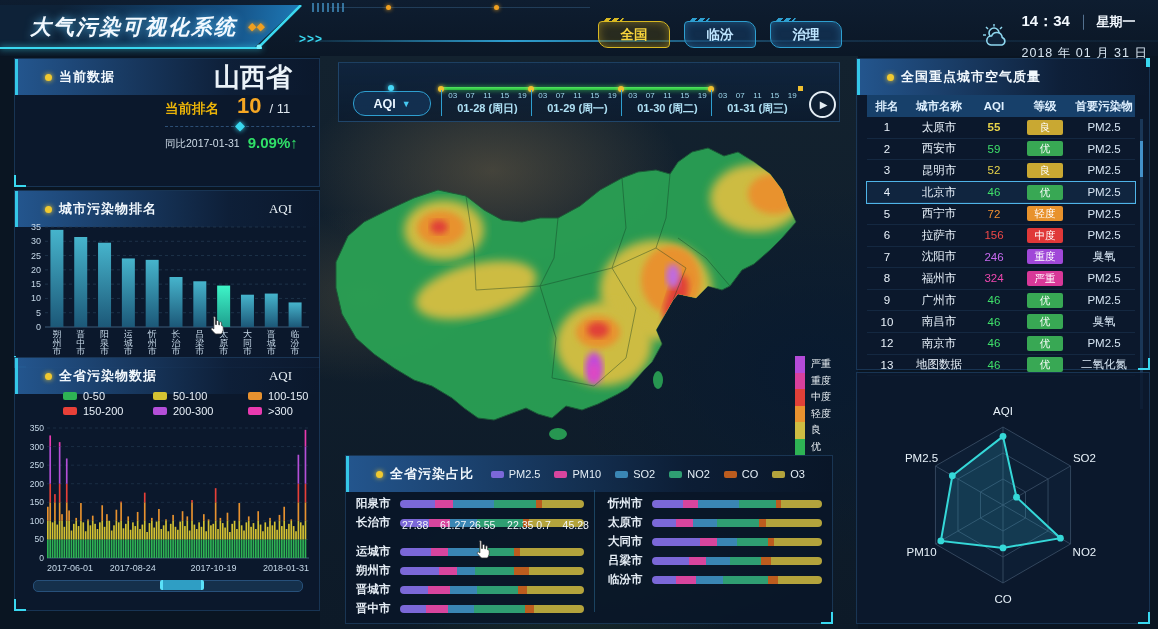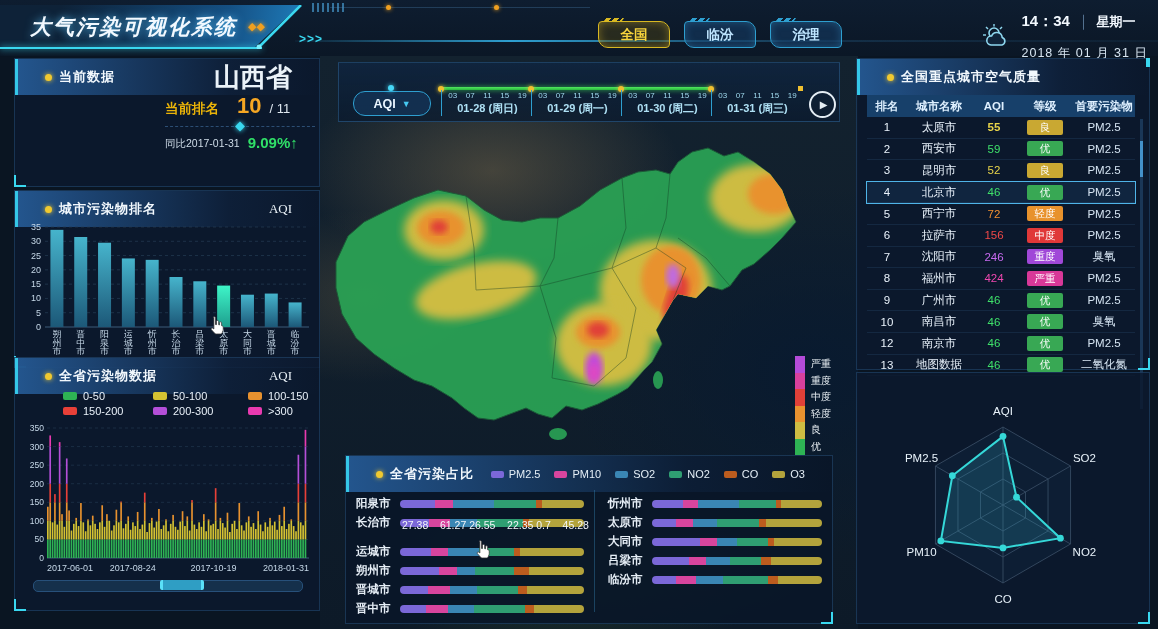--- a/index.html
+++ b/index.html
@@ -960,21 +960,21 @@
         <div class="tbl-row">
           <span class="rank">7</span>
           <span class="city">沈阳市</span>
           <span class="aqi" style="color: rgb(200, 106, 240);">246</span>
           <span><span class="badge" style="background: rgb(160, 72, 216);">重度</span></span>
           <span class="pol">臭氧</span>
         </div>
         <div class="tbl-row">
           <span class="rank">8</span>
           <span class="city">福州市</span>
-          <span class="aqi" style="color: rgb(240, 72, 176);">424</span>
+          <span class="aqi" style="color: rgb(240, 72, 176);">324</span>
           <span><span class="badge" style="background: rgb(216, 56, 152);">严重</span></span>
           <span class="pol">PM2.5</span>
         </div>
         <div class="tbl-row">
           <span class="rank">9</span>
           <span class="city">广州市</span>
           <span class="aqi" style="color: rgb(62, 224, 106);">46</span>
           <span><span class="badge" style="background: rgb(56, 168, 84);">优</span></span>
           <span class="pol">PM2.5</span>
         </div>

